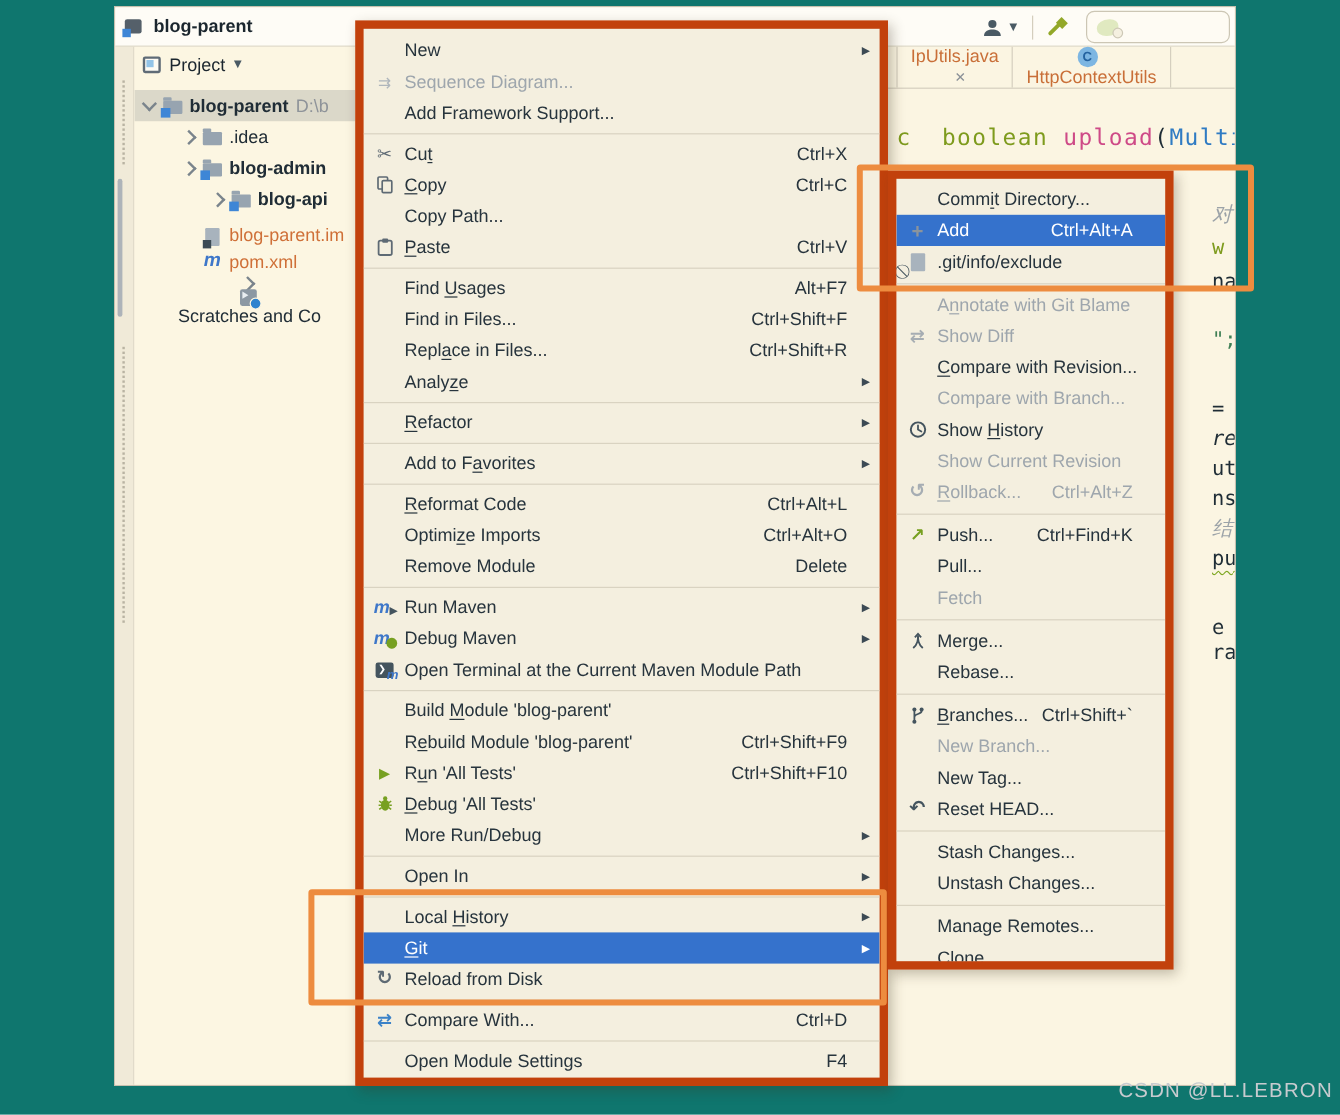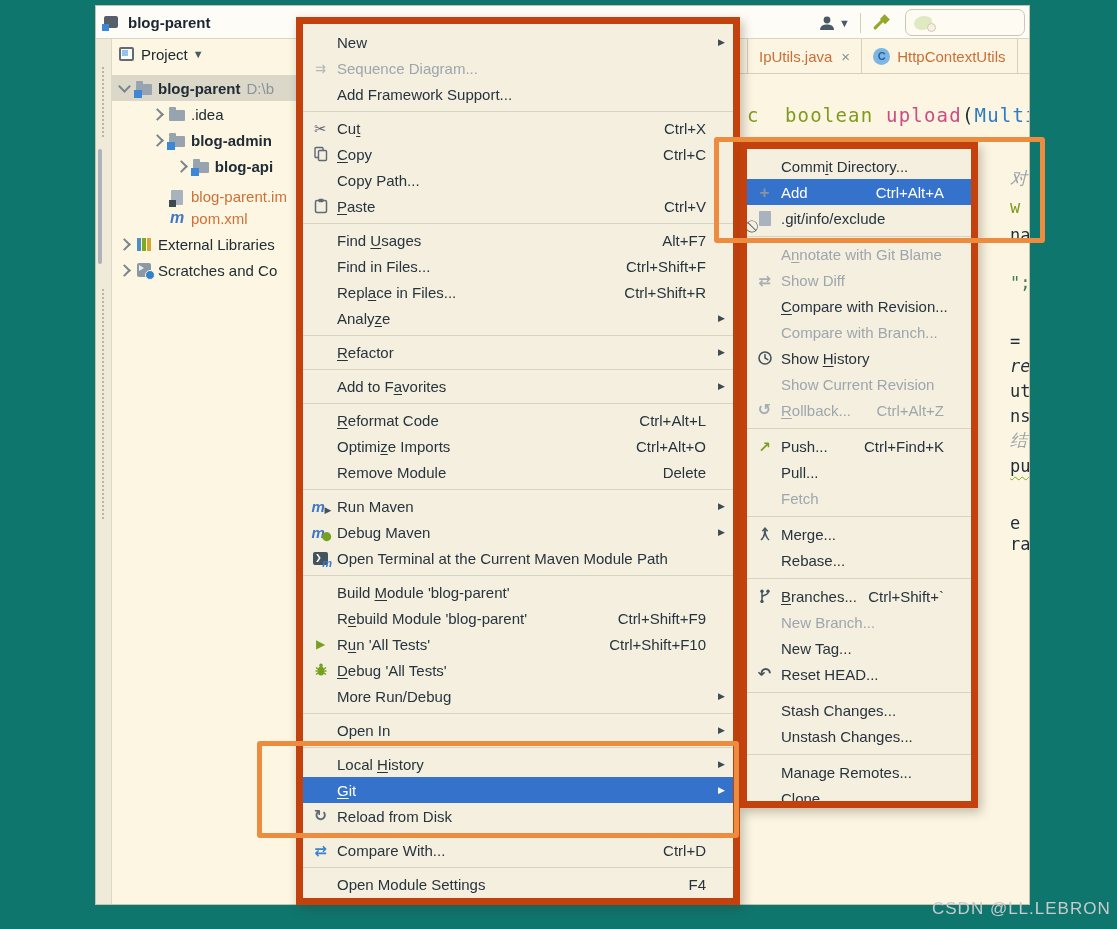--- a/index.html
+++ b/index.html
@@ -62,21 +62,21 @@
   .libbars i:nth-child(2){height:13px;background:#7FA824;}
   .libbars i:nth-child(3){height:13px;background:#D8A537;}
   .scratch{position:relative;width:14px;height:14px;background:#8C98A3;border-radius:2px;}
   .scratch::before{content:"";position:absolute;left:2px;top:2px;border-left:5px solid #E9EEF2;border-top:3px solid transparent;border-bottom:3px solid transparent;}
   .scratch::after{content:"";position:absolute;right:-4px;bottom:-3px;width:10px;height:10px;border-radius:50%;background:#2F83CE;border:1.5px solid #FCF6E2;box-sizing:border-box;}
 
   
   .editor{position:absolute;left:201px;top:33px;right:0;bottom:0;background:#FBF5E2;border-left:1px solid #D5CFBF;}
   .tabbar{position:absolute;left:0;top:0;right:0;height:34px;border-bottom:1px solid #D5CFBF;display:flex;}
   .tabspacer{width:449px;flex:none;}
-  .tab{display:flex;align-items:center;padding:0 11px;border-right:1px solid #D5CFBF;font-size:15px;color:#C96F38;white-space:nowrap;}
+  .tab{display:flex;align-items:center;padding:0 11px;border-right:1px solid #D5CFBF;font-size:15px;color:#C96F38;white-space:nowrap;flex-direction:column;}
   .tab.first{border-left:1px solid #D5CFBF;}
   .tab .close{color:#8A9097;font-size:15px;margin-left:9px;}
   .classic{width:17px;height:17px;border-radius:50%;background:#7DB6E2;color:#2463A0;font-weight:bold;font-size:11px;
            display:flex;align-items:center;justify-content:center;margin-right:7px;flex:none;}
   .code{position:absolute;left:0;top:34px;right:0;bottom:0;overflow:hidden;
         font-family:"DejaVu Sans Mono","Liberation Mono",monospace;font-size:19px;}
   .codeline{position:absolute;left:449px;top:31px;white-space:pre;letter-spacing:1.2px;}
   .frag{position:absolute;left:712px;white-space:pre;font-size:17px;}
   .c-kw{color:#7E9B1D;}
   .c-method{color:#CE4A87;}
@@ -221,34 +221,21 @@
             </span>
             <span class="tlabel  orange">blog-parent.im</span>
           </div>
           <div class="trow" style="padding-left: 37px;">
             <span class="chevbox"></span>
             <span class="ticon">
               <span class="mvn">m</span>
             </span>
             <span class="tlabel  orange">pom.xml</span>
           </div>
-          <div class="trow" style="padding-left: 4px;">
-            <span class="chevbox">
-              <span class="chev "></span>
-            </span>
-            <span class="ticon">
-              <span class="libbars">
-                <i></i>
-                <i></i>
-                <i></i>
-              </span>
-            </span>
-            <span class="tlabel  ">External Libraries</span>
-          </div>
-          <div class="trow" style="padding-left: 4px;">
+          <div class="trow" style="padding-left: 4px; flex-direction: column;">
             <span class="chevbox">
               <span class="chev "></span>
             </span>
             <span class="ticon">
               <span class="scratch"></span>
             </span>
             <span class="tlabel  ">Scratches and Co</span>
           </div>
         </div>
     </div>

